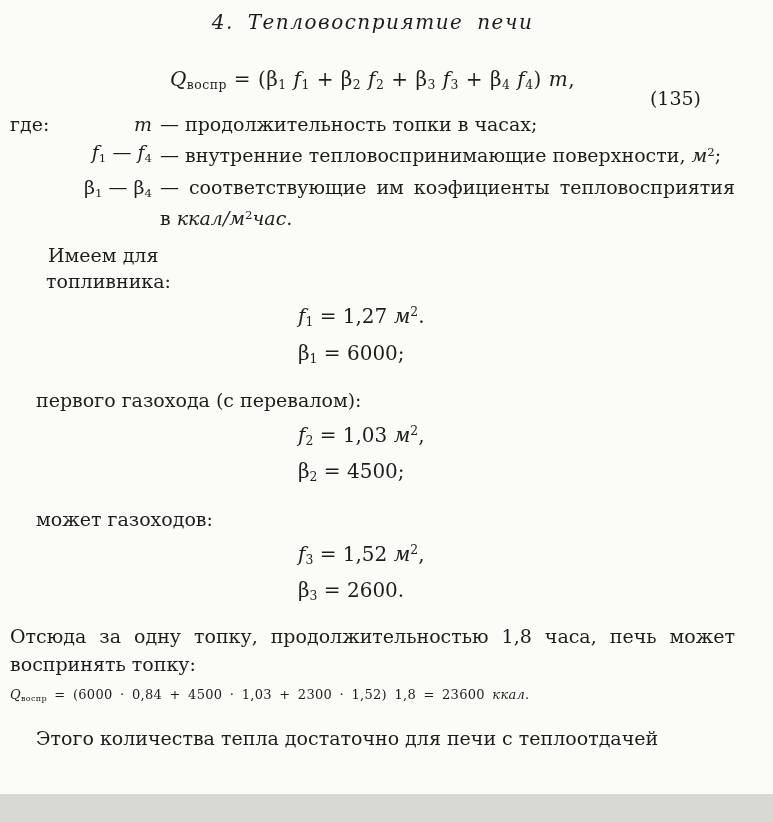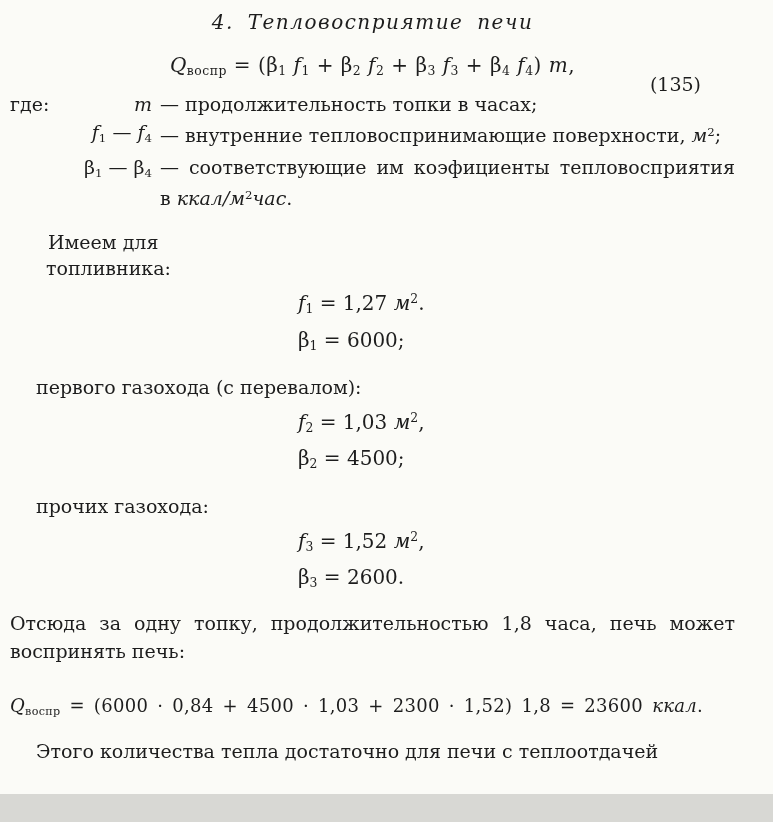--- a/index.html
+++ b/index.html
@@ -11,34 +11,34 @@
     font-size:19px;overflow:hidden;position:relative;
   }
   .title{
     font-size:20px;font-style:italic;font-weight:normal;
     text-align:center;margin:2px 0 0;letter-spacing:1.5px;word-spacing:6px;
   }
   .para{line-height:28px;}
   .para > div:not(:last-child){text-align:justify;text-align-last:justify;}
   .para.indent > div:first-child{text-indent:26px;}
   .intro{margin-top:12px;}
-  .eq-row{position:relative;margin:16px 0 4px;font-size:20px;line-height:30px;}
+  .eq-row{position:relative;margin:24px 0 4px;font-size:20px;line-height:42px;}
   .eq-body{text-align:center;letter-spacing:0.5px;}
   .eq-num{position:absolute;right:34px;top:19px;font-size:19px;}
   .where{margin-top:3px;line-height:28px;}
   .where-row{display:grid;grid-template-columns:40px 94px 1fr;column-gap:8px;}
   .where-term{text-align:right;white-space:nowrap;}
   .where-desc{text-align:justify;}
   .label-line{line-height:26px;}
-  .ml-have{margin-left:38px;margin-top:17px;}
+  .ml-have{margin-left:38px;margin-top:10px;}
   .ml-have2{margin-left:36px;}
   .ml-label{margin-left:26px;margin-top:13px;}
   .values{padding-left:288px;font-size:20px;line-height:30px;margin:3px 0 2px;}
   .conclusion{margin-top:11px;}
-  .eq-total{font-size:18px;line-height:30px;margin:26px 0 4px;word-spacing:3px;letter-spacing:0.3px;}
+  .eq-total{font-size:13px;line-height:30px;margin:2px 0 4px;word-spacing:3px;letter-spacing:0.3px;}
   .sufficiency{margin-top:9px;line-height:28px;text-indent:26px;}
   
   .i{font-style:italic;}
   .n{font-style:normal;}
   .sub{font-size:0.62em;vertical-align:-0.28em;}
   .sup{font-size:0.62em;vertical-align:0.55em;}
 </style>
 </head>
 <body>
 
@@ -78,29 +78,29 @@
     <div><span class="n">β</span><span class="sub">1</span><span class="n"> = 6000;</span></div>
   </div>
 
   <div class="label-line ml-label">первого газохода (с перевалом):</div>
 
   <div class="values">
     <div><span class="i">f</span><span class="sub">2</span><span class="n"> = 1,03 </span><span class="i">м</span><span class="sup">2</span><span class="n">,</span></div>
     <div><span class="n">β</span><span class="sub">2</span><span class="n"> = 4500;</span></div>
   </div>
 
-  <div class="label-line ml-label">прочих газохода:</div>
+  <div class="label-line ml-label">может газоходов:</div>
 
   <div class="values">
     <div><span class="i">f</span><span class="sub">3</span><span class="n"> = 1,52 </span><span class="i">м</span><span class="sup">2</span><span class="n">,</span></div>
     <div><span class="n">β</span><span class="sub">3</span><span class="n"> = 2600.</span></div>
   </div>
 
   <div class="para conclusion">
       <div>Отсюда за одну топку, продолжительностью 1,8 часа, печь может</div>
-      <div>воспринять печь:</div>
+      <div>воспринять топку:</div>
     </div>
 
   <div class="eq-total"><span class="i">Q</span><span class="sub">воспр</span><span class="n"> = (6000 · 0,84 + 4500 · 1,03 + 2300 · 1,52) 1,8 = 23600 </span><span class="i">ккал</span><span class="n">.</span></div>
 
   <div class="sufficiency">Этого количества тепла достаточно для печи с теплоотдачей</div>
 
 </div>
 
 </body></html>

